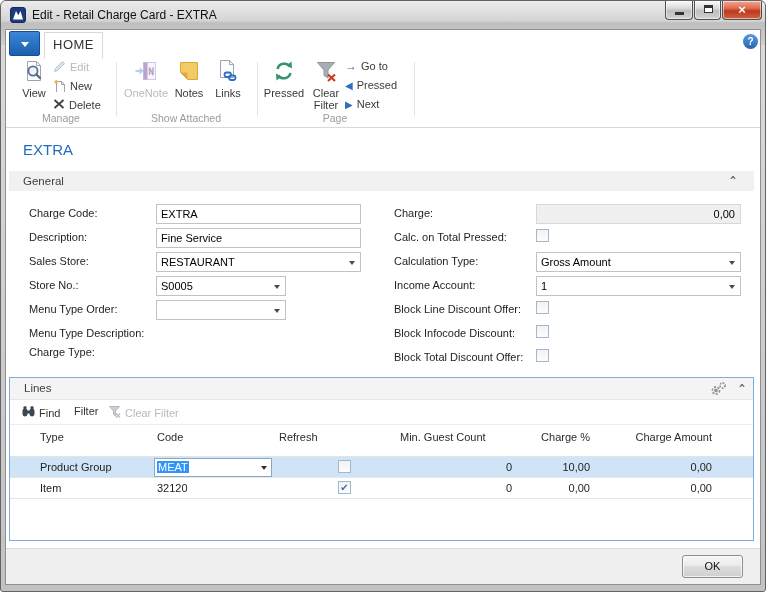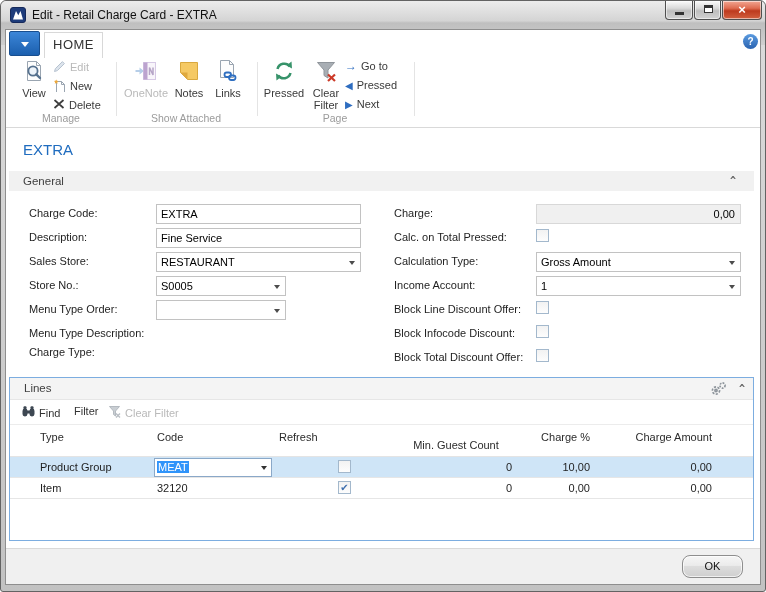--- a/index.html
+++ b/index.html
@@ -86,21 +86,21 @@
   .cell-edit .sel { background:#3094fa; color:#fff; padding:0 1px; }
   .cell-edit .arr { position:absolute; right:4px; top:7px; width:0; height:0;
     border-left:3.5px solid transparent; border-right:3.5px solid transparent; border-top:4px solid #333; }
   .rowchk { top:3px; left:328px; }
 
   
   .footer { position:absolute; left:5px; top:547px; width:754px; height:36px;
     background:#f0f0f0; border-top:1px solid #d9d9d9; }
   .ok-btn { position:absolute; left:681px; top:554px; width:61px; height:23px;
     background:linear-gradient(#f6f6f6,#ebebeb 45%,#dddddd 50%,#cfcfcf);
-    border:1px solid #8e8e8e; border-radius:8px; text-align:center; line-height:21px;
+    border:1px solid #8e8e8e; border-radius:3px; text-align:center; line-height:21px;
     color:#111; box-shadow:inset 0 0 0 1px rgba(255,255,255,.7); }
 </style>
 </head>
 <body>
 
 <div class="window">
 
   <div class="titlebar">
     <span class="app-icon">
       <svg width="16" height="16" viewBox="0 0 16 16">
@@ -315,21 +315,21 @@
               <path d="M1.5 1.5h10l-4 4.5v5l-2-1.5v-3.5z" fill="#c9ced3" stroke="#b4bac0"></path>
               <path d="M8 8.5l4 4M12 8.5l-4 4" stroke="#b9bec4" stroke-width="1.4"></path>
             </svg></span>
         <span>Clear Filter</span>
       </div>
     </div>
 
     <span class="th" style="left:30px;">Type</span>
     <span class="th" style="left:147px;">Code</span>
     <span class="th" style="left:269px;">Refresh</span>
-    <span class="th" style="left:390px;width:112px;text-align:center;margin-top:8px;">Min. Guest Count</span>
+    <span class="th" style="left:390px;width:112px;text-align:left;">Min. Guest Count</span>
     <span class="th" style="left:500px;width:80px;text-align:right;">Charge %</span>
     <span class="th" style="left:600px;width:102px;text-align:right;">Charge Amount</span>
     <div class="hline" style="top:78px;"></div>
 
     <div class="trow" style="top:79px;background:#cfe5f7;border-bottom:1px solid #e6e6e6;">
       <span class="td" style="left:30px;">Product Group</span>
       <div class="cell-edit">
         <span class="sel">MEAT</span>
         <span class="arr"></span>
       </div>

